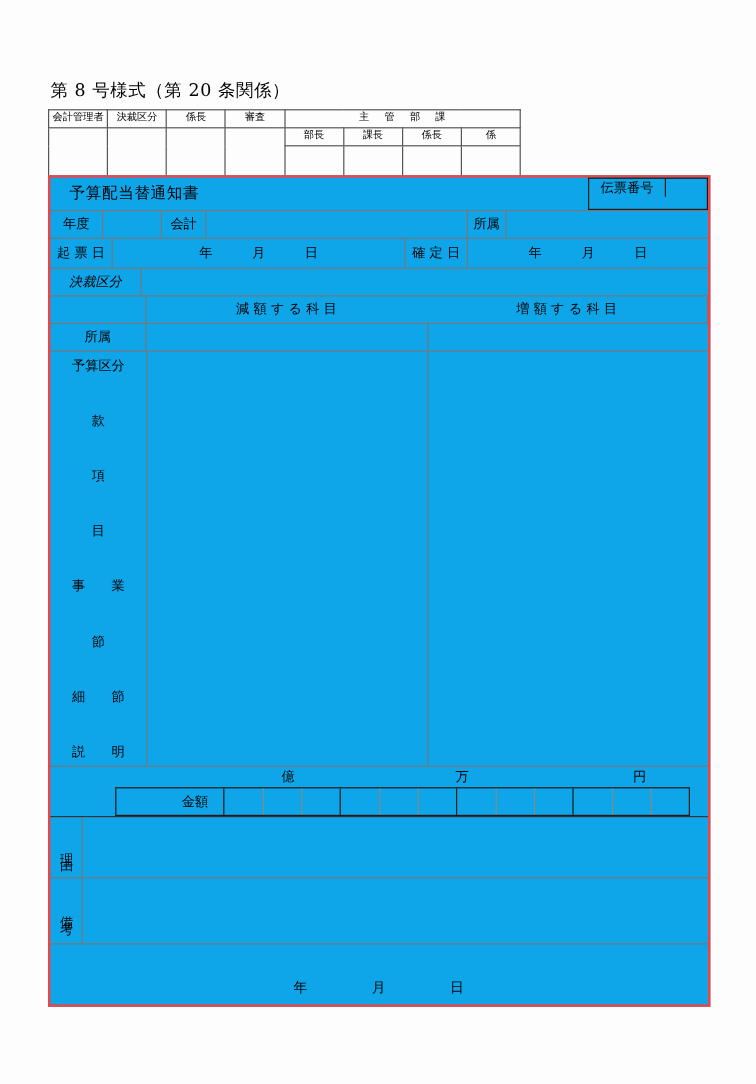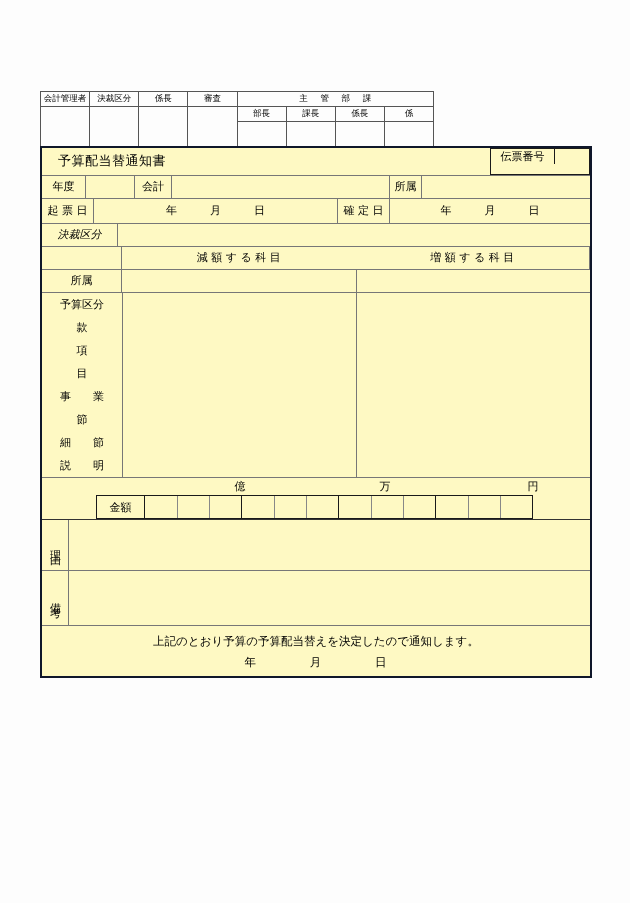--- a/index.html
+++ b/index.html
@@ -59,23 +59,23 @@
     letter-spacing: 5px;
     padding-left: 5px;
   }
 
   
   .main-box {
     position: absolute;
     left: 40px;
     top: 146px;
     width: 552px;
-    border: 2px solid #0f172a;
-    box-sizing: border-box;
-    background: #fef9c3;
+    border: 2px solid #ef4444;
+    box-sizing: border-box;
+    background: #0ea5e9;
   }
 
   .row {
     display: flex;
     box-sizing: border-box;
   }
   .cell {
     box-sizing: border-box;
     font-size: 11px;
     display: flex;
@@ -144,20 +144,21 @@
     position: relative;
   }
   .amount-grid {
     position: absolute;
     left: 54px;
     top: 1px;
     height: 24px;
     display: flex;
     border: 1.8px solid #1a1a1a;
     box-sizing: border-box;
+    padding-left: 42px;
   }
   .amt-label {
     width: 48px;
     font-size: 11px;
     display: flex;
     align-items: center;
     justify-content: center;
     border-right: 1.8px solid #1a1a1a;
     box-sizing: border-box;
   }
@@ -208,20 +209,21 @@
   .budget-label-col {
     width: 80px;
     flex: 0 0 80px;
     box-sizing: border-box;
   }
   .budget-stack {
     display: flex;
     flex-direction: column;
     width: 80px;
     flex: 0 0 80px;
+    gap: 23px;
   }
   .budget-stack .bitem {
     height: 23px;
     font-size: 11px;
     display: flex;
     align-items: center;
     justify-content: center;
     box-sizing: border-box;
   }
   .amt-label-col {
@@ -236,20 +238,21 @@
     align-items: center;
     justify-content: center;
     box-sizing: border-box;
   }
 </style>
 </head>
 <body>
 
 <div class="page">
 
+  <div class="form-title">第 8 号様式（第 20 条関係）</div>
 
   <table class="stamp-table">
     <tbody>
         <tr>
       <td class="hdr">会計管理者</td>
       <td class="hdr">決裁区分</td>
       <td class="hdr">係長</td>
       <td class="hdr">審査</td>
       <td class="hdr" colspan="4">
         <span class="stamp-span">主 管 部 課</span>
@@ -373,21 +376,20 @@
     </div>
 
     <div class="row bt" style="height:55px;">
       <div class="cell br center" style="width:27px;flex:0 0 27px;">
         <span class="vert">備考</span>
       </div>
       <div class="cell" style="flex:1 1 auto;"></div>
     </div>
 
     <div class="row bt closing">
-      <div class="closing-line1">上記のとおり予算の予算配当替えを決定したので通知します。</div>
       <div class="closing-line2 date-seq">
         <span>年</span>
         <span>月</span>
         <span>日</span>
       </div>
     </div>
 
   </div>
 </div>
 

